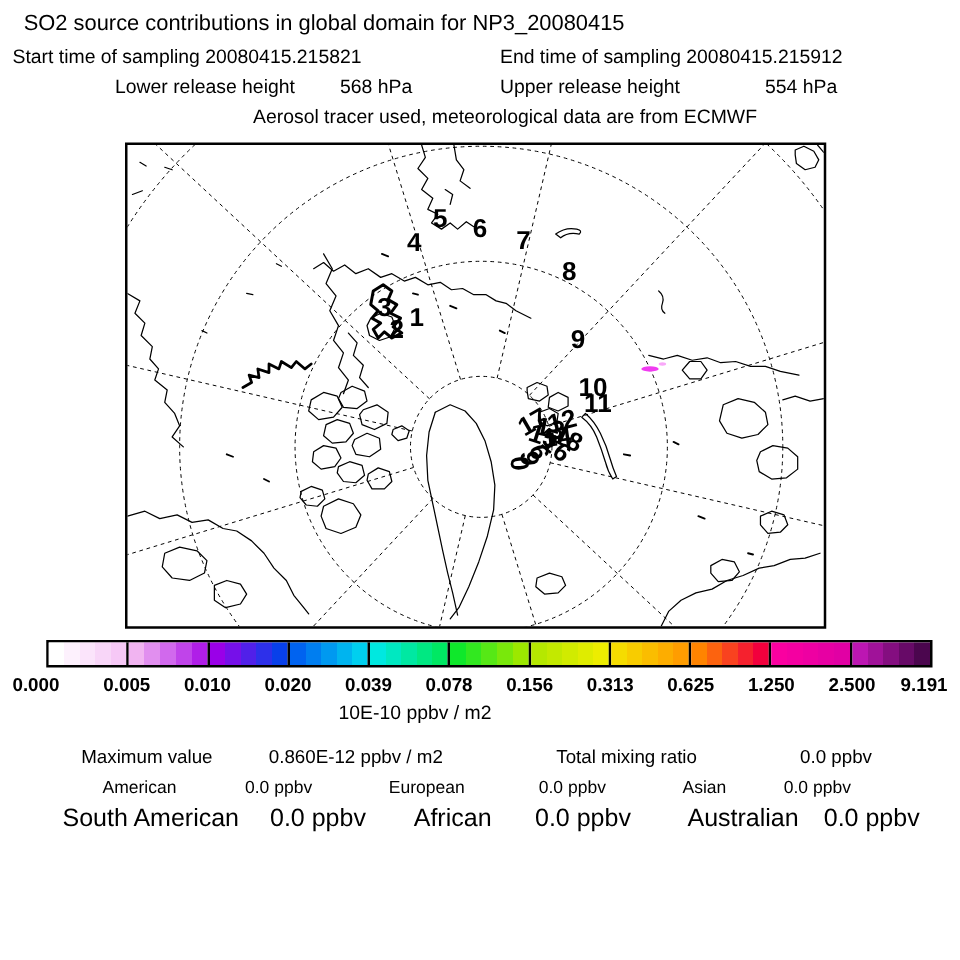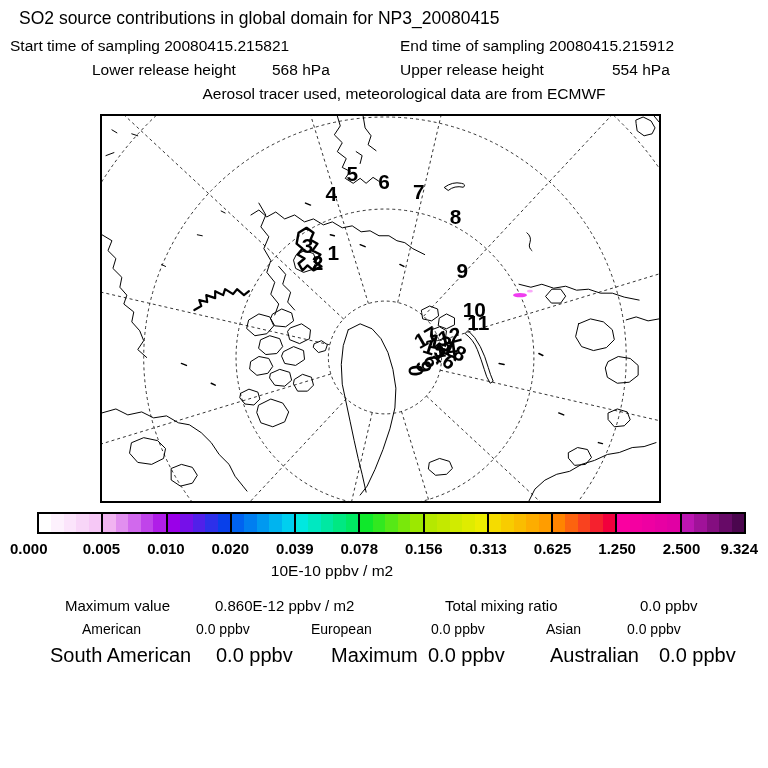--- a/index.html
+++ b/index.html
@@ -187,33 +187,33 @@
     <span class="tick" style="left: 101.455px;">0.005</span>
     <span class="tick" style="left: 165.909px;">0.010</span>
     <span class="tick" style="left: 230.364px;">0.020</span>
     <span class="tick" style="left: 294.818px;">0.039</span>
     <span class="tick" style="left: 359.273px;">0.078</span>
     <span class="tick" style="left: 423.727px;">0.156</span>
     <span class="tick" style="left: 488.182px;">0.313</span>
     <span class="tick" style="left: 552.636px;">0.625</span>
     <span class="tick" style="left: 617.091px;">1.250</span>
     <span class="tick" style="left: 681.545px;">2.500</span>
-    <span class="tick" style="left: 746px;">9.324</span>
+    <span class="tick" style="left: 746px;">9.191</span>
   </div>
 <div id="units-line">10E-10 ppbv / m2</div>
 
 <div class="abs s1" id="max-label">Maximum value</div>
 <div class="abs s1" id="max-value">0.860E-12 ppbv / m2</div>
 <div class="abs s1" id="total-label">Total mixing ratio</div>
 <div class="abs s1" id="total-value">0.0 ppbv</div>
 
 <div class="abs s2" id="r0n">American</div>
 <div class="abs s2" id="r0v">0.0 ppbv</div>
 <div class="abs s2" id="r1n">European</div>
 <div class="abs s2" id="r1v">0.0 ppbv</div>
 <div class="abs s2" id="r2n">Asian</div>
 <div class="abs s2" id="r2v">0.0 ppbv</div>
 <div class="abs s3" id="r3n">South American</div>
 <div class="abs s3" id="r3v">0.0 ppbv</div>
-<div class="abs s3" id="r4n">Maximum</div>
+<div class="abs s3" id="r4n">African</div>
 <div class="abs s3" id="r4v">0.0 ppbv</div>
 <div class="abs s3" id="r5n">Australian</div>
 <div class="abs s3" id="r5v">0.0 ppbv</div>
 
 </body></html>

